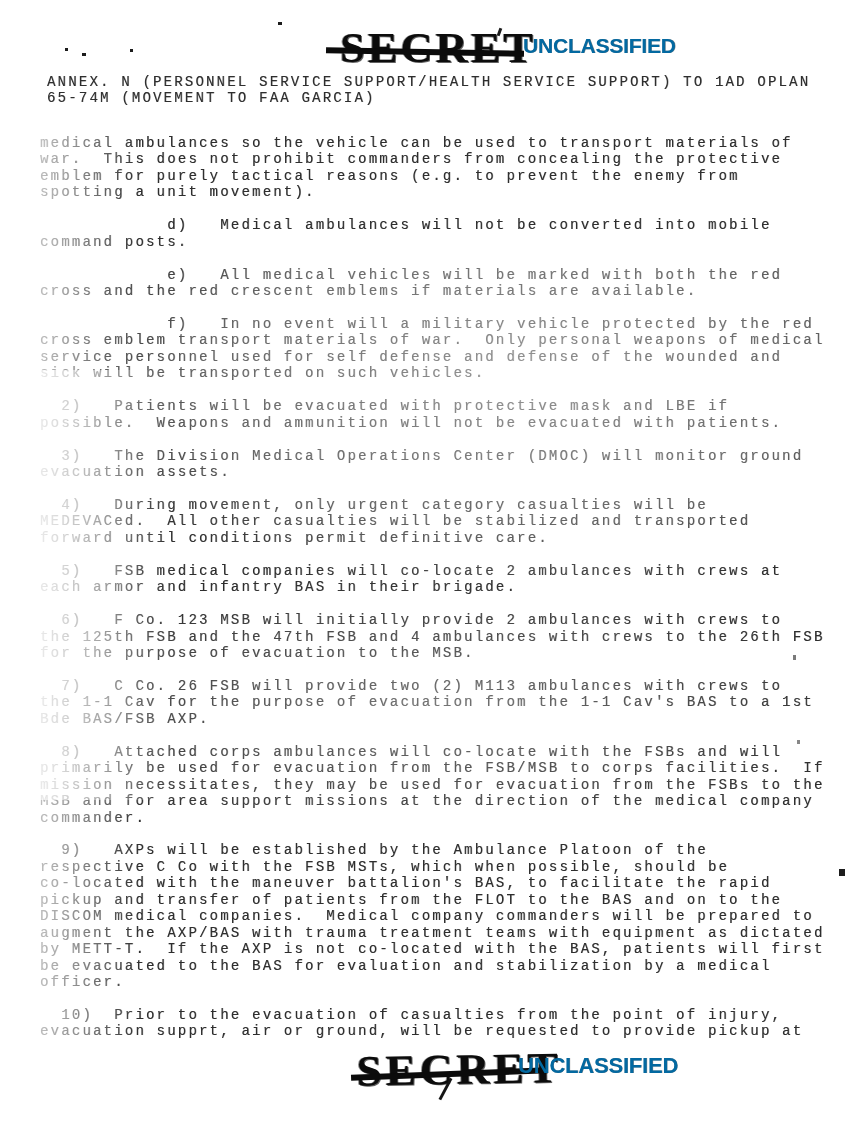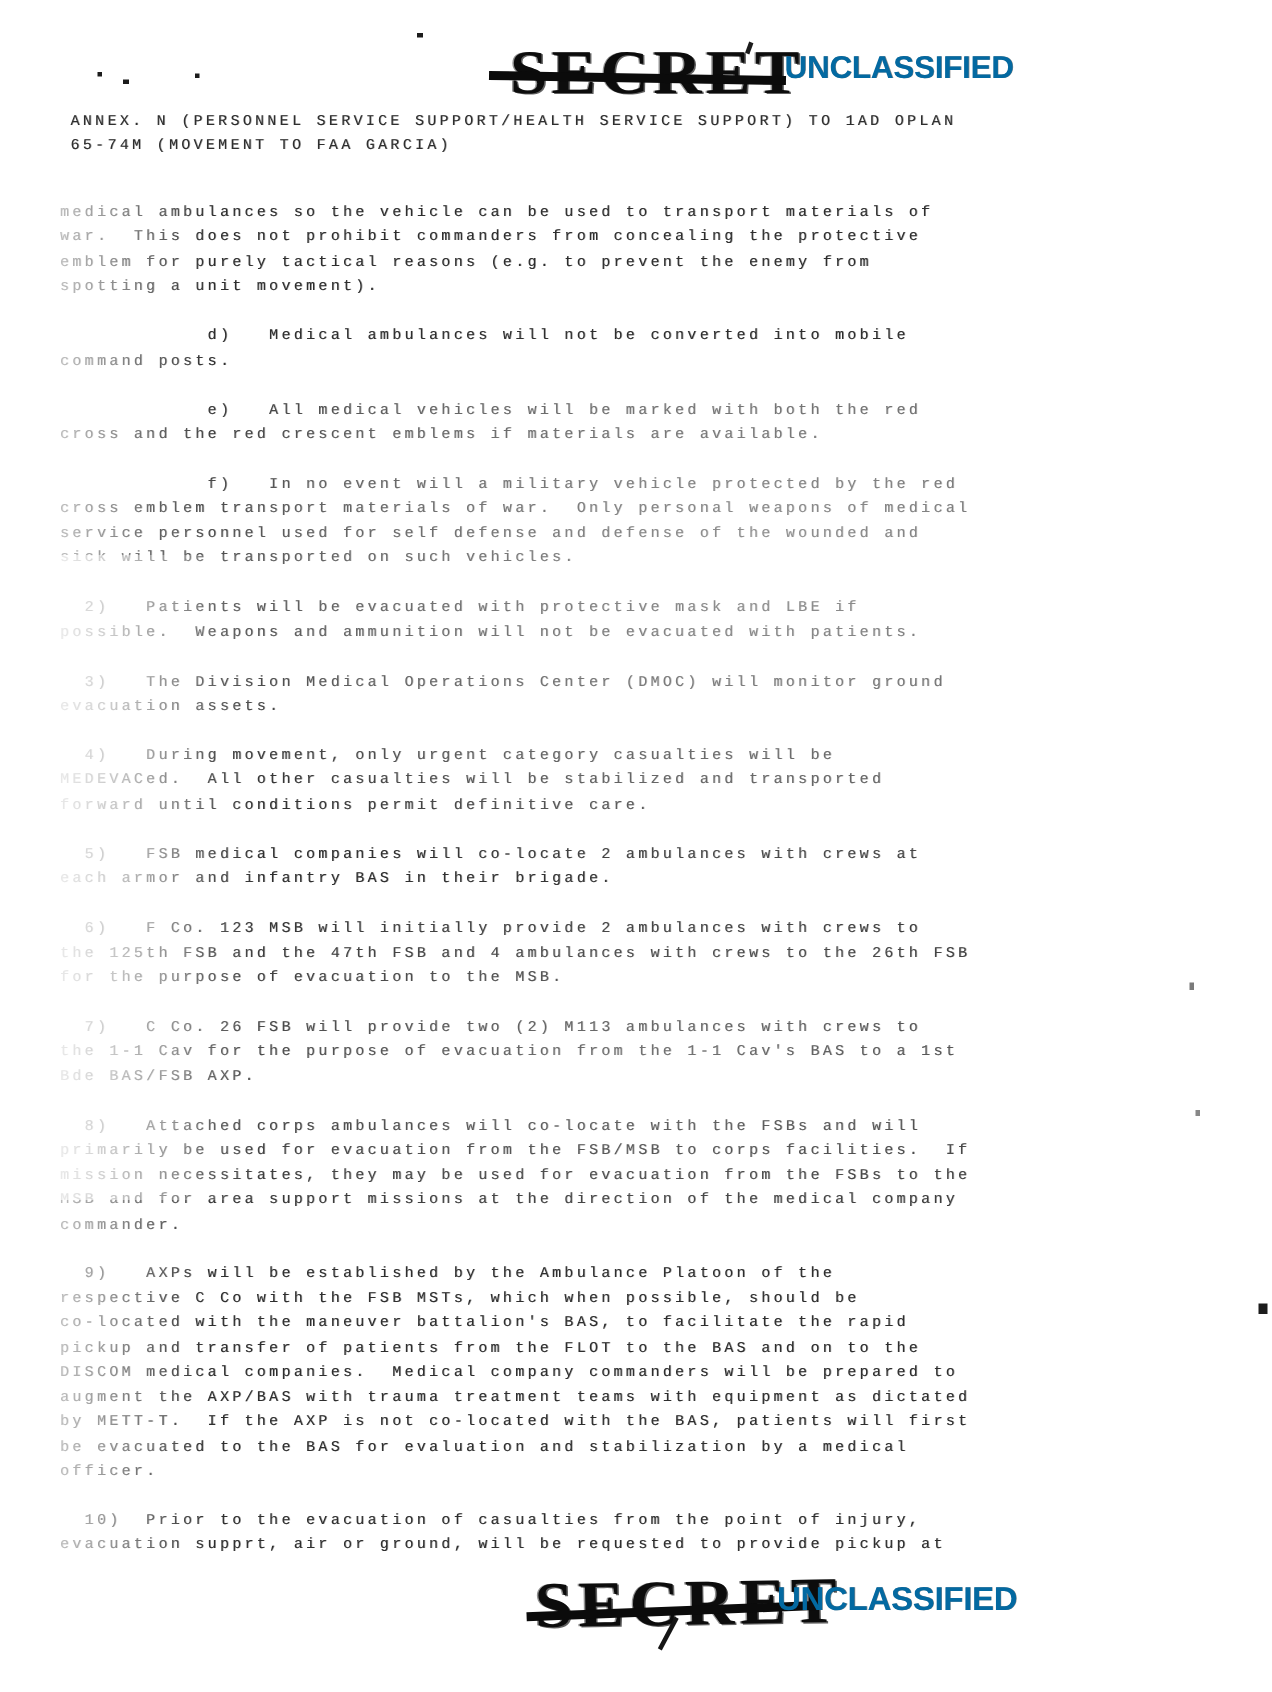--- a/index.html
+++ b/index.html
@@ -7,21 +7,21 @@
     position:relative;
     width:848px;height:1128px;
     background:#ffffff;
     overflow:hidden;
     font-family:"Liberation Mono","DejaVu Sans Mono",monospace;
   }
   
   .typewriter{
     position:absolute;
     color:#2e2e2e;
-    font-size:10px;
+    font-size:14px;
     line-height:16.45px;
     letter-spacing:2.2px;
     white-space:pre;
     text-shadow:0.5px 0 0 rgba(46,46,46,0.45);
   }
   .header-text{left:47px;top:74px;}
   .body-text{left:40px;top:135px;}
   
   .stamp{
     position:absolute;

